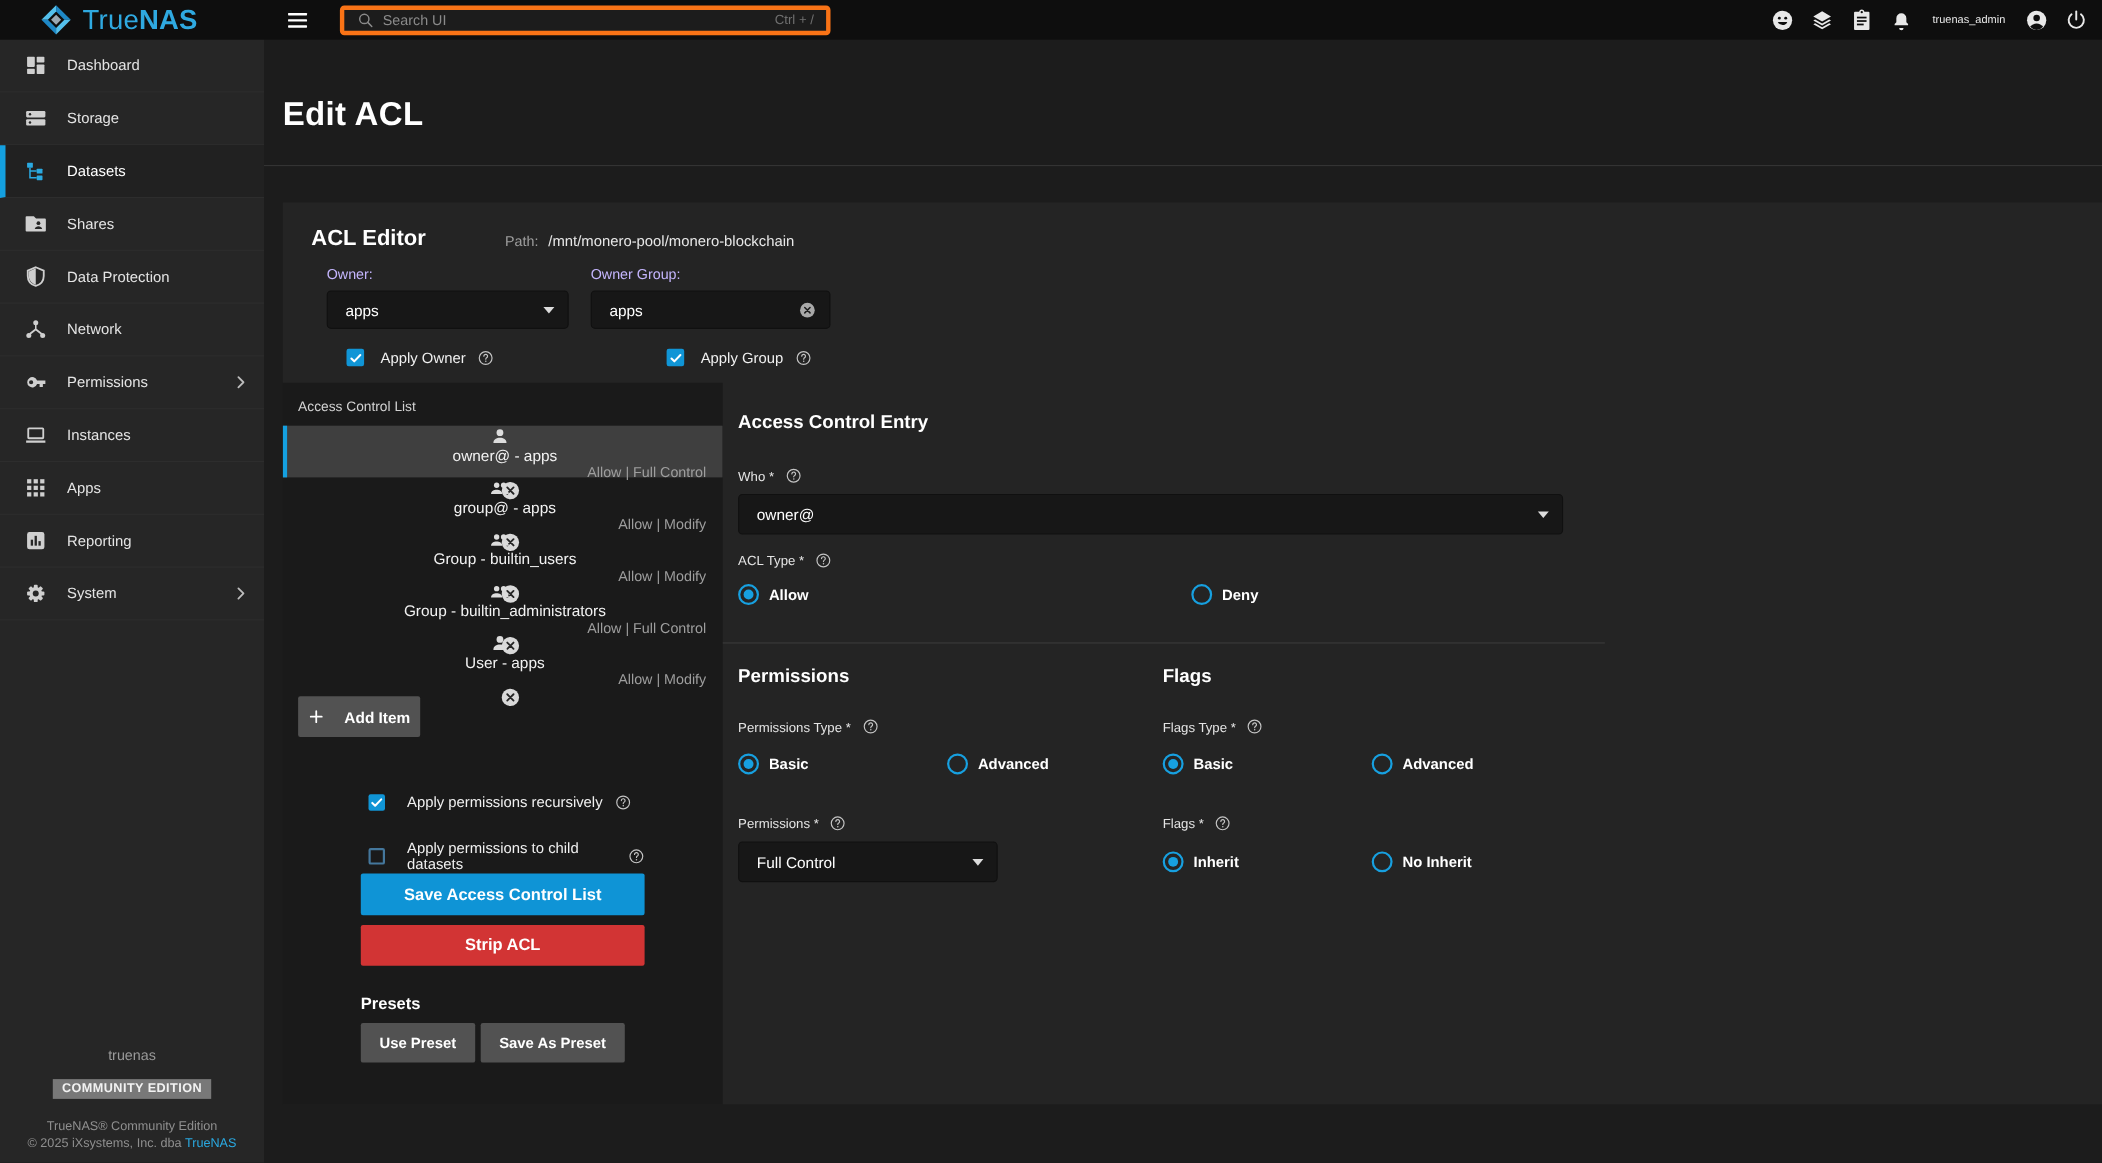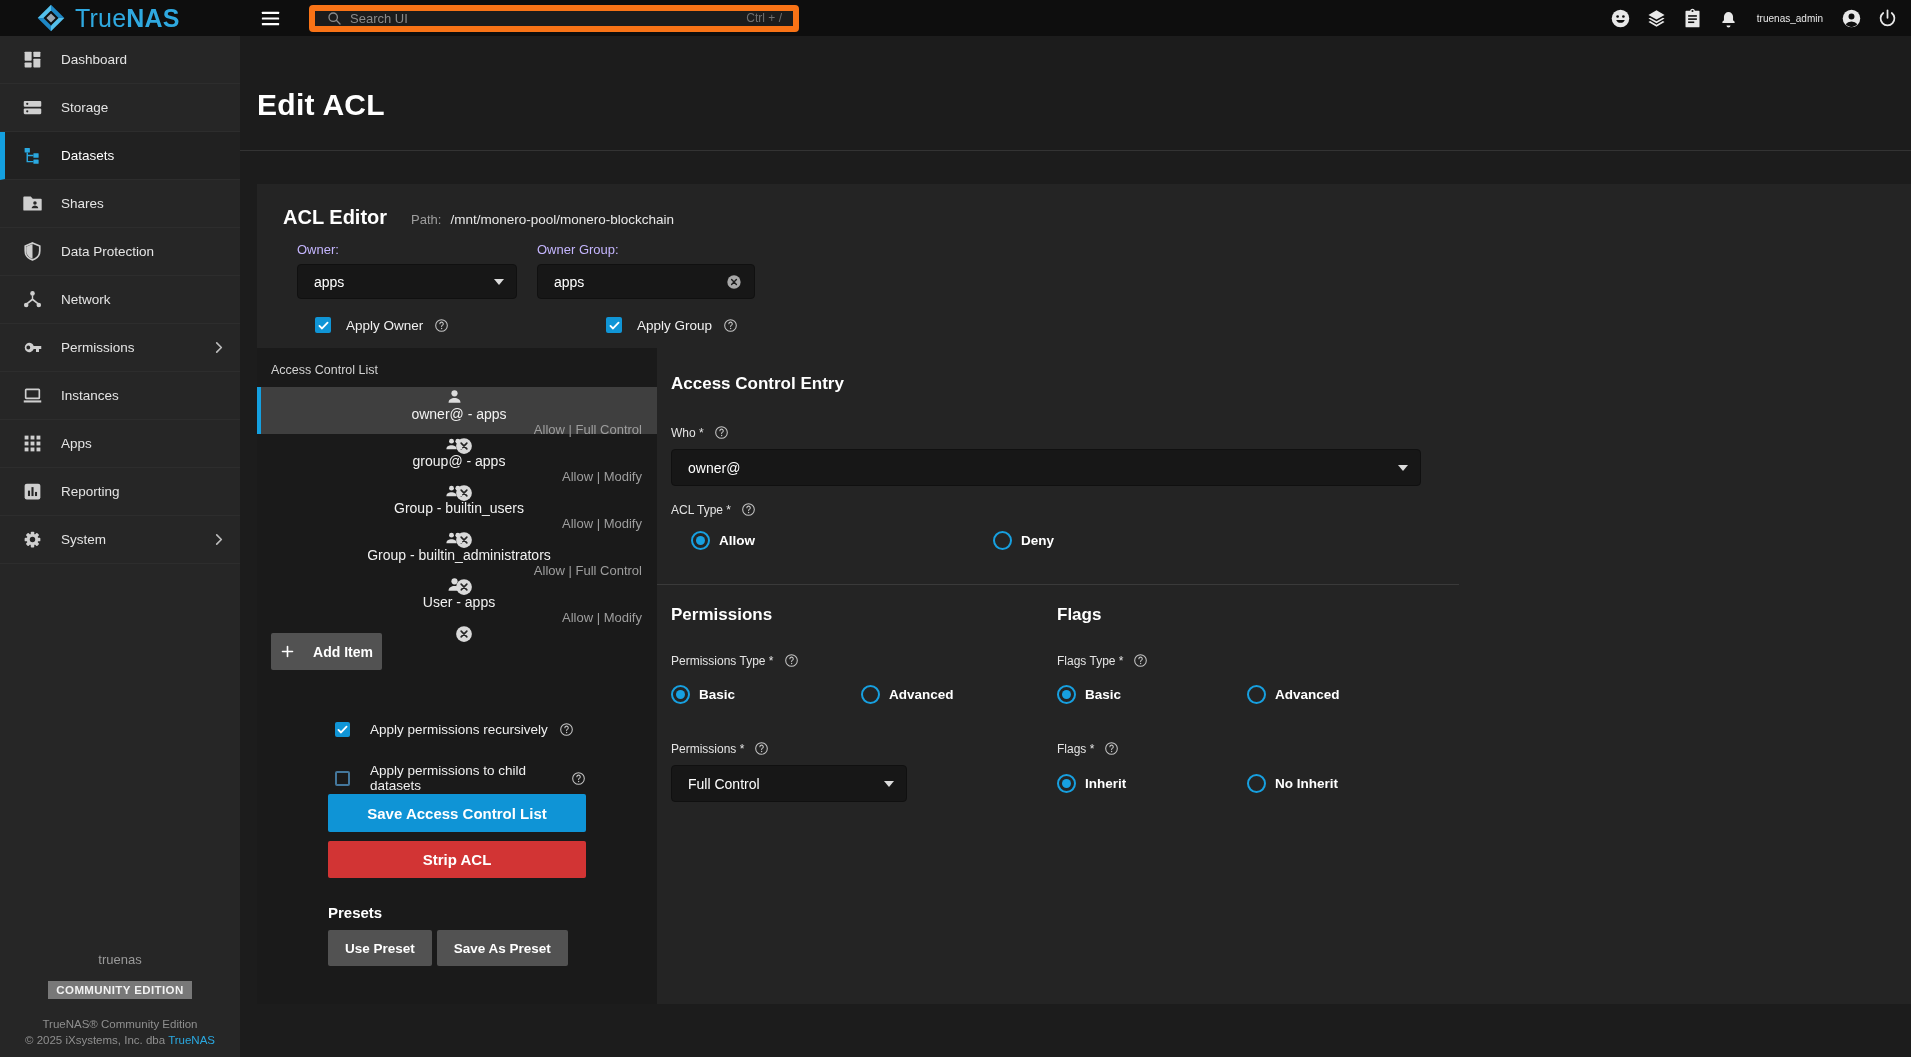--- a/index.html
+++ b/index.html
@@ -6,21 +6,21 @@
   html,body { width:1911px; height:1057px; }
   body { background:#1c1c1c; font-family:"Liberation Sans",sans-serif; color:#fff; overflow:hidden; position:relative; }
 
   
   .topbar { position:absolute; top:0; left:0; right:0; height:36px; background:#0e0e0e; display:flex; align-items:center; z-index:20; }
   .brand { width:240px; flex:none; display:flex; align-items:center; padding-left:36px; gap:9px; cursor:pointer; }
   .logo-mark { width:30px; height:30px; display:block; }
   .brand-text { font-size:25px; color:#2fa9e0; letter-spacing:.2px; white-space:nowrap; }
   .brand-true { font-weight:400; } .brand-nas { font-weight:700; }
   .hamburger { margin-left:19px; width:23px; height:23px; color:#fff; cursor:pointer; flex:none; }
-  .search-box { margin-left:27px; width:490px; height:27px; background:#1c1c1c; border:6px solid #f97316; border-radius:4px; display:flex; align-items:center; padding:0 11px; gap:8px; }
+  .search-box { margin-left:27px; width:446px; height:27px; background:#1c1c1c; border:4px solid #f97316; border-radius:4px; display:flex; align-items:center; padding:0 11px; gap:8px; }
   .search-icon { width:16px; height:16px; color:#8a8a8a; flex:none; }
   .search-input { flex:1; background:transparent; border:none; outline:none; color:#e0e0e0; font-size:13px; font-family:inherit; min-width:0; }
   .search-input::placeholder { color:#8a8a8a; }
   .search-shortcut { color:#707070; font-size:12px; white-space:nowrap; }
   .topbar-right { margin-left:auto; display:flex; align-items:center; gap:15px; padding-right:13px; color:#e8e8e8; }
   .topbar-icon { width:21px; height:21px; display:block; cursor:pointer; color:#e8e8e8; }
   .username { font-size:10px; margin:0 3px; cursor:pointer; white-space:nowrap; }
 
   
   .sidebar { position:absolute; top:36px; left:0; width:240px; bottom:0; background:#262626; z-index:10; }
@@ -38,21 +38,21 @@
   .footer-link { color:#2aa9e1; cursor:pointer; text-decoration:none; }
 
   
   .main { position:absolute; left:240px; top:36px; right:0; bottom:0; background:#1c1c1c; }
   .page-title { margin:52px 0 0 17px; font-size:30px; font-weight:700; letter-spacing:.3px; }
   .title-divider { margin-top:28px; border-bottom:1px solid #333; }
   .card { position:relative; margin:33px 0 0 17px; width:calc(100% - 17px); height:820px; background:#242424; }
   .card-header { display:flex; align-items:center; padding:22px 0 0 26px; gap:24px; }
   .card-heading { font-size:20px; font-weight:700; }
   .path-group { display:flex; gap:9px; font-size:13px; align-items:center; margin-top:4px; }
-  .path-label { color:#9e9e9e; } .path-value { color:#e8e8e8; font-size:13.5px; }
+  .path-label { color:#9e9e9e;margin-left:48px; } .path-value { color:#e8e8e8; font-size:13.5px; }
 
   .owner-row { display:flex; margin:13px 0 0 40px; gap:20px; }
   .field-label { font-size:13px; color:#c4b5fd; margin-bottom:7px; }
   .select-control { width:220px; height:35px; background:#171717; border:1px solid #101010; border-radius:4px; display:flex; align-items:center; padding:0 12px 0 16px; cursor:pointer; }
   .select-value { font-size:14px; color:#fff; white-space:nowrap; }
   .caret { margin-left:auto; width:0; height:0; border-left:5.5px solid transparent; border-right:5.5px solid transparent; border-top:6.5px solid #dcdcdc; flex:none; }
   .clear-icon { margin-left:auto; width:16px; height:16px; flex:none; cursor:pointer; }
 
   .apply-row { display:flex; margin:18px 0 0 58px; }
   .apply-slot { width:291px; }
@@ -97,21 +97,21 @@
   .small-label { font-size:12px; color:#e4e4e4; }
   .label-row .help-icon { margin-left:10px; }
   .who-label-row { margin-top:31px; }
   .who-select { margin:9px 0 0 14px; width:750px; height:37px; }
   .acltype-label-row { margin-top:16px; }
   .radio-row { display:flex; margin-left:14px; margin-top:14px; }
   .radio-item { display:flex; align-items:center; cursor:pointer; }
   .radio-circle { width:19px; height:19px; border:2px solid #17a0e0; border-radius:50%; display:flex; align-items:center; justify-content:center; flex:none; }
   .radio-item.selected .radio-circle::after { content:""; width:9px; height:9px; border-radius:50%; background:#17a0e0; }
   .radio-label { margin-left:9px; font-size:13.5px; font-weight:600; color:#fff; white-space:nowrap; }
-  .acltype-row .radio-item:first-child { width:302px;margin-left:20px; }
+  .acltype-row .radio-item:first-child { width:412px; }
   .section-divider { margin-top:34px; width:802px; border-bottom:1px solid #3a3a3a; }
   .pf-grid { display:flex; margin-top:20px; }
   .pf-col-perm { width:386px; flex:none; }
   .pf-heading { margin-left:14px; font-size:17px; font-weight:700; }
   .type-label-row { margin-top:28px; }
   .pf-radio-row { margin-top:17px; }
   .pf-radio-row .radio-item:first-child { width:190px; }
   .field-label-row { margin-top:37px; }
   .pf-select { margin:9px 0 0 14px; width:236px; height:37px; }
   .flags-radio-row { margin-top:18px; }

